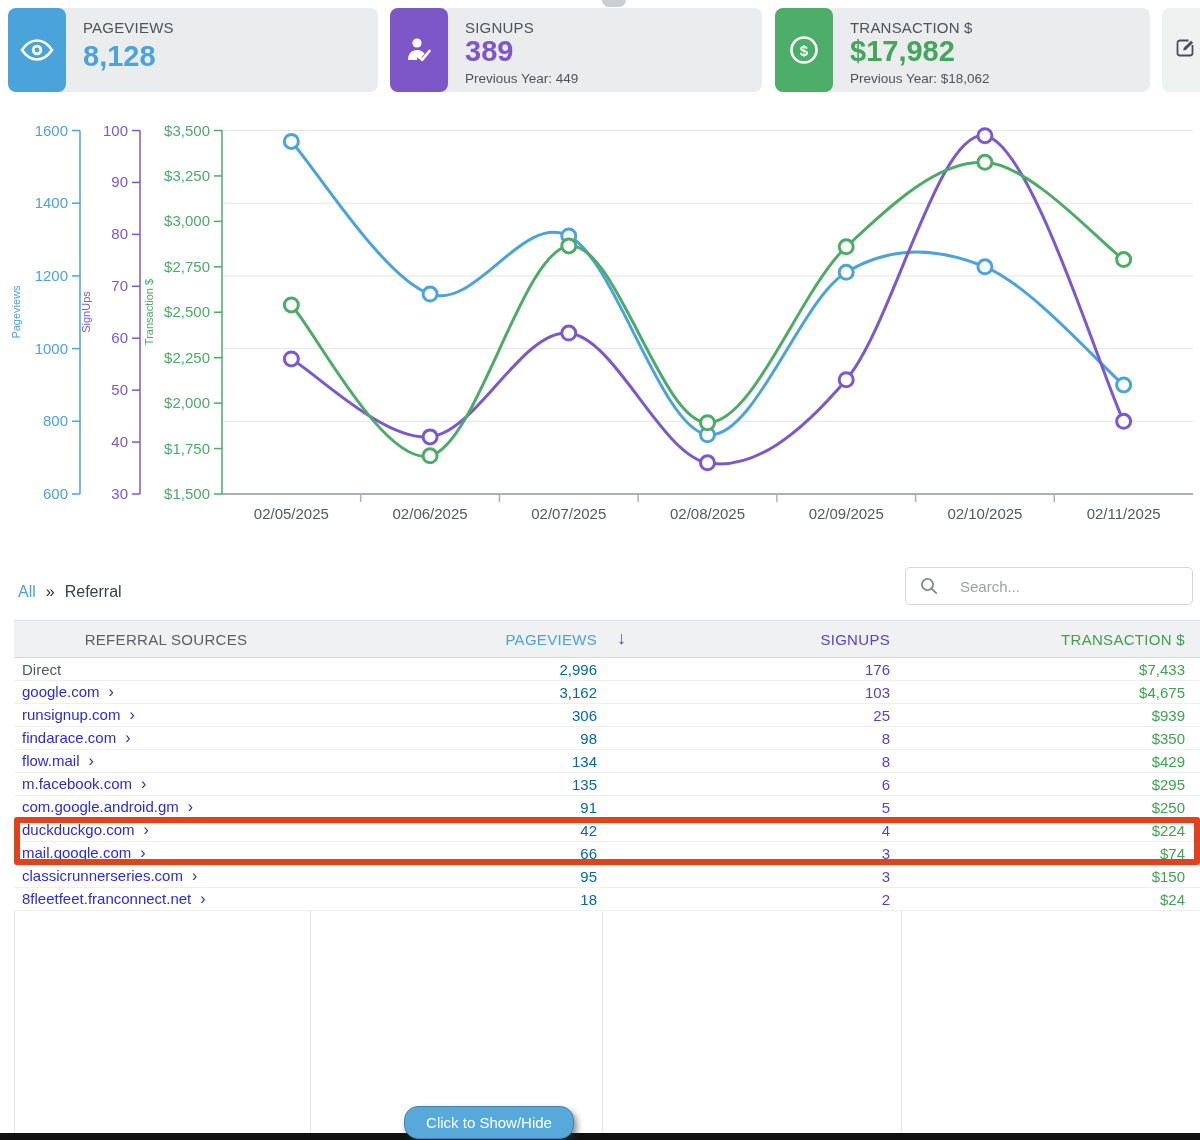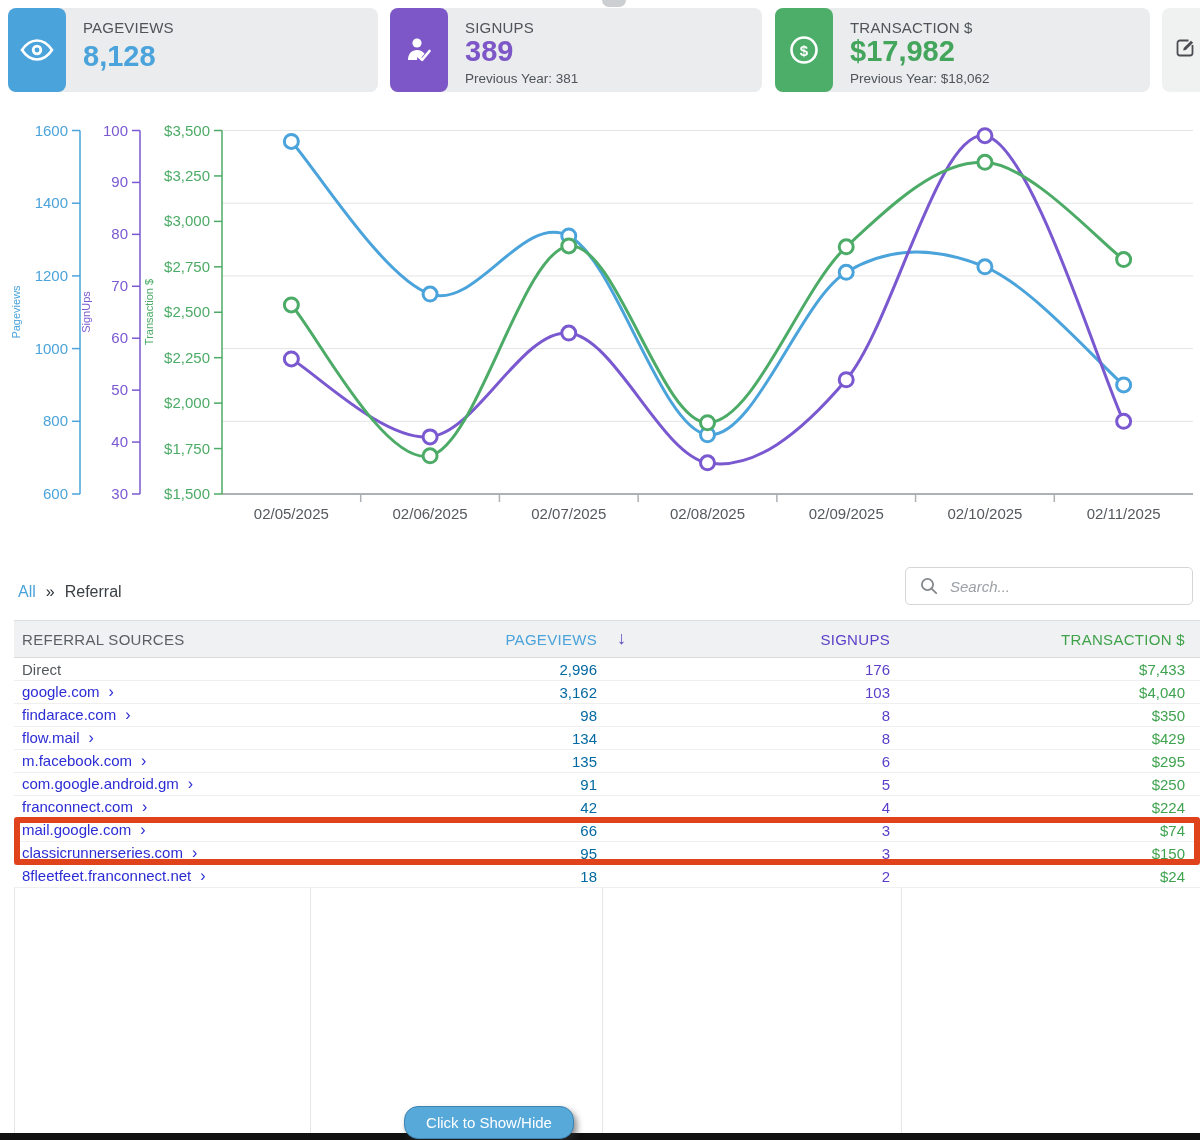--- a/index.html
+++ b/index.html
@@ -31,37 +31,37 @@
   
   #chart-svg { position:absolute; left:0; top:95px; }
 
   
   .breadcrumb { position:absolute; left:18px; top:583px; font-size:16px; color:#3a3f44; }
   .breadcrumb .bc-all { color:#4aa3db; cursor:pointer; }
   .breadcrumb .bc-sep { margin:0 10px; color:#2e3338; }
   .searchbox { position:absolute; left:905px; top:567px; width:288px; height:38px;
     background:#fff; border:1px solid #d4d7d9; border-radius:5px; display:flex; align-items:center; }
   .searchbox svg { margin-left:14px; flex:0 0 auto; }
-  .searchbox input { border:none; outline:none; background:transparent; margin-left:12px;
-    font-size:15px; color:#3a3f44; width:230px; font-family:"Liberation Sans",sans-serif;font-style:italic; }
+  .searchbox input { border:none; outline:none; background:transparent; margin-left:22px;
+    font-size:15px; color:#3a3f44; width:230px; font-family:"Liberation Sans",sans-serif; }
   .searchbox input::placeholder { color:#9ba1a6; }
 
   
   .table-wrap { position:absolute; left:14px; top:620px; width:1186px; height:520px; }
   .vline { position:absolute; top:0; bottom:0; width:1px; background:#e4e6e7; }
   .t-header { position:relative; display:flex; height:38px; background:#f0f1f2;
     border-top:1px solid #dcdedf; border-bottom:1px solid #d9dbdc; align-items:center;
     font-size:15px; letter-spacing:.3px; }
   .t-row { position:relative; display:flex; height:23px; align-items:center;
     border-bottom:1px solid #efefef; font-size:15px; background:#fff; }
   .c-name { width:296px; padding-left:8px; }
   .c-pv   { width:292px; text-align:right; padding-right:5px;  color:#0369a1; }
   .c-su   { width:299px; text-align:right; padding-right:11px; color:#5b3fc8; }
   .c-tx   { width:299px; text-align:right; padding-right:15px; color:#3fa34f; }
-  .t-header .c-name { color:#5a5f64; }
+  .t-header .c-name { color:#5a5f64;text-align:center; }
   .t-header .c-pv { color:#4aa3db; cursor:pointer; }
   .t-header .c-su { color:#5b3fc8; cursor:pointer; }
   .t-header .c-tx { color:#3fa24b; cursor:pointer; }
   .sort-arrow { position:absolute; left:603px; top:7px; color:#5b4bc4; font-size:18px; cursor:pointer; }
   .src-plain { color:#54595e; }
   .src-link { color:#2c2cd5; font-weight:500; cursor:pointer; }
   .chev { color:#2c2cd5; margin-left:9px; font-size:16px; font-weight:500; }
 
   .highlight-box { position:absolute; left:14px; top:817px; width:1186px; height:48px;
     border:6px solid #e0421c; border-radius:3px; z-index:6; pointer-events:none; }
@@ -93,21 +93,21 @@
 <div class="card" id="card-signups">
   <div class="icon-sq">
     <svg width="30" height="30" viewBox="0 0 30 30">
       <circle cx="13" cy="8" r="4.6" fill="#fff"></circle>
       <path d="M4 25 c0-6.5 4-10 9-10 c3.2 0 6 1.3 7.6 3.8 L17 23 l-3-2.6 c-.6 1.3-1 2.9-1 4.6 Z" fill="#fff"></path>
       <path d="M14.5 21.5 l3.6 3.4 L25.5 16" fill="none" stroke="#fff" stroke-width="2.6" stroke-linecap="round" stroke-linejoin="round"></path>
     </svg>
   </div>
   <div class="c-label">SIGNUPS</div>
   <div class="c-value">389</div>
-  <div class="c-prev">Previous Year: 381</div>
+  <div class="c-prev">Previous Year: 449</div>
 </div>
 
 <div class="card" id="card-transactions">
   <div class="icon-sq">
     <svg width="32" height="32" viewBox="0 0 32 32">
       <circle cx="16" cy="16" r="12.5" fill="none" stroke="#fff" stroke-width="2.6"></circle>
       <text x="16" y="21.5" text-anchor="middle" font-size="15" font-weight="bold" fill="#fff" font-family="Liberation Sans, sans-serif">$</text>
     </svg>
   </div>
   <div class="c-label">TRANSACTION $</div>
@@ -252,21 +252,27 @@
       <div class="t-row">
         <div class="c-name"><span class="src-plain">Direct</span></div>
         <div class="c-pv">2,996</div>
         <div class="c-su">176</div>
         <div class="c-tx">$7,433</div>
       </div>
       <div class="t-row">
         <div class="c-name"><span class="src-link">google.com</span><span class="chev">›</span></div>
         <div class="c-pv">3,162</div>
         <div class="c-su">103</div>
-        <div class="c-tx">$4,040</div>
+        <div class="c-tx">$4,675</div>
+      </div>
+      <div class="t-row">
+        <div class="c-name"><span class="src-link">runsignup.com</span><span class="chev">›</span></div>
+        <div class="c-pv">306</div>
+        <div class="c-su">25</div>
+        <div class="c-tx">$939</div>
       </div>
       <div class="t-row">
         <div class="c-name"><span class="src-link">findarace.com</span><span class="chev">›</span></div>
         <div class="c-pv">98</div>
         <div class="c-su">8</div>
         <div class="c-tx">$350</div>
       </div>
       <div class="t-row">
         <div class="c-name"><span class="src-link">flow.mail</span><span class="chev">›</span></div>
         <div class="c-pv">134</div>
@@ -279,21 +285,21 @@
         <div class="c-su">6</div>
         <div class="c-tx">$295</div>
       </div>
       <div class="t-row">
         <div class="c-name"><span class="src-link">com.google.android.gm</span><span class="chev">›</span></div>
         <div class="c-pv">91</div>
         <div class="c-su">5</div>
         <div class="c-tx">$250</div>
       </div>
       <div class="t-row">
-        <div class="c-name"><span class="src-link">franconnect.com</span><span class="chev">›</span></div>
+        <div class="c-name"><span class="src-link">duckduckgo.com</span><span class="chev">›</span></div>
         <div class="c-pv">42</div>
         <div class="c-su">4</div>
         <div class="c-tx">$224</div>
       </div>
       <div class="t-row">
         <div class="c-name"><span class="src-link">mail.google.com</span><span class="chev">›</span></div>
         <div class="c-pv">66</div>
         <div class="c-su">3</div>
         <div class="c-tx">$74</div>
       </div>

